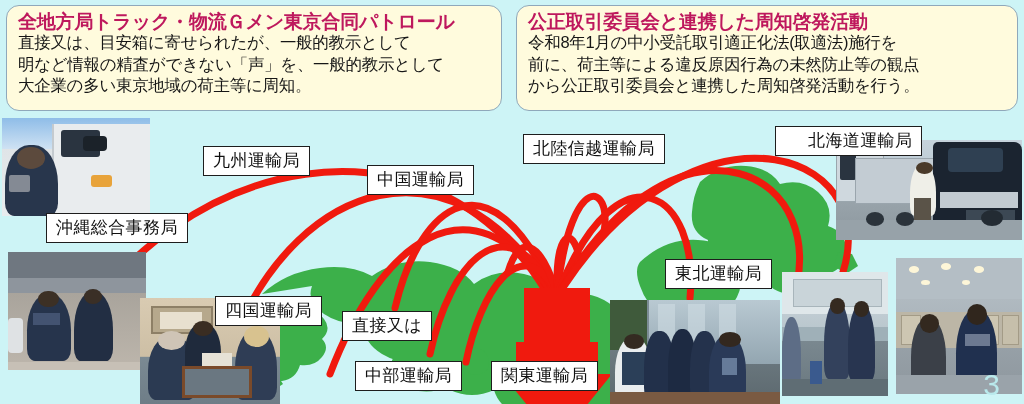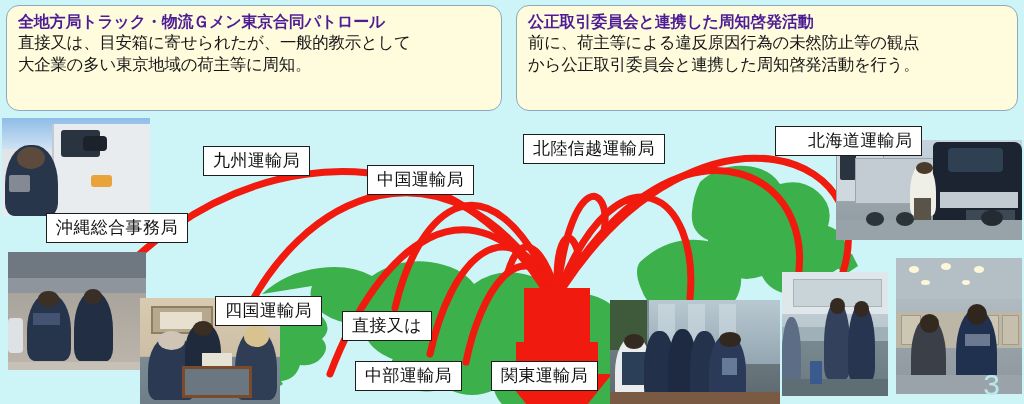--- a/index.html
+++ b/index.html
@@ -25,23 +25,23 @@
     background: #fffbdd;
     border: 1.6px solid #8fa8bb;
     border-radius: 13px;
     padding: 6px 9px 4px 11px;
     overflow: hidden;
   }
   #callout-left  { left: 6px;   width: 496px; }
   #callout-right { left: 516px; width: 502px; }
 
   .callout-title {
-    color: #4c1d95;
+    color: #be185d;
     font-weight: bold;
-    font-size: 16px;
+    font-size: 19px;
     line-height: 19px;
     letter-spacing: -0.2px;
     white-space: nowrap;
   }
   .callout-body {
     color: #161616;
     font-size: 16.5px;
     line-height: 21.5px;
     letter-spacing: -0.3px;
     margin-top: 1px;
@@ -98,27 +98,29 @@
 </style>
 </head>
 <body>
 
 <div id="slide">
 
   <div class="callout" id="callout-left">
     <div class="callout-title">全地方局トラック・物流Ｇメン東京合同パトロール</div>
     <div class="callout-body">
       <div>直接又は、目安箱に寄せられたが、一般的教示として</div>
+      <div>明など情報の精査ができない「声」を、一般的教示として</div>
       <div>大企業の多い東京地域の荷主等に周知。</div>
     </div>
   </div>
 
   <div class="callout" id="callout-right">
     <div class="callout-title">公正取引委員会と連携した周知啓発活動</div>
     <div class="callout-body">
+      <div>令和8年1月の中小受託取引適正化法(取適法)施行を</div>
       <div>前に、荷主等による違反原因行為の未然防止等の観点</div>
       <div>から公正取引委員会と連携した周知啓発活動を行う。</div>
     </div>
   </div>
 
   <div id="map-area">
 
     <svg id="map-svg" viewBox="0 0 1024 292">
       <g fill="#3cb04a" stroke="none">
 
@@ -316,20 +318,21 @@
         <div style="position:absolute;left:55%;top:56%;width:20%;height:9%;background:#c9d2e2;opacity:.45;"></div>
         <div style="position:absolute;left:0;top:86%;width:100%;height:14%;background:#9aa3aa;"></div>
       </div>
     </div>
 
     <div class="bureau-label" style="left:46px;  top:101px;"><span>沖縄総合事務局</span></div>
     <div class="bureau-label" style="left:203px; top:34px;"><span>九州運輸局</span></div>
     <div class="bureau-label" style="left:367px; top:38px;margin-top:15px;"><span>中国運輸局</span></div>
     <div class="bureau-label" style="left:523px; top:22px;"><span>北陸信越運輸局</span></div>
     <div class="bureau-label" style="left:775px; top:14px;padding-left:32px;"><span>北海道運輸局</span></div>
+    <div class="bureau-label" style="left:665px; top:147px;"><span>東北運輸局</span></div>
     <div class="bureau-label" style="left:215px; top:184px;"><span>四国運輸局</span></div>
     <div class="bureau-label" style="left:342px; top:199px;"><span>直接又は</span></div>
     <div class="bureau-label" style="left:355px; top:249px;"><span>中部運輸局</span></div>
     <div class="bureau-label" style="left:491px; top:249px;"><span>関東運輸局</span></div>
 
   </div>
 
   <div id="page-number">3</div>
 
 </div>

